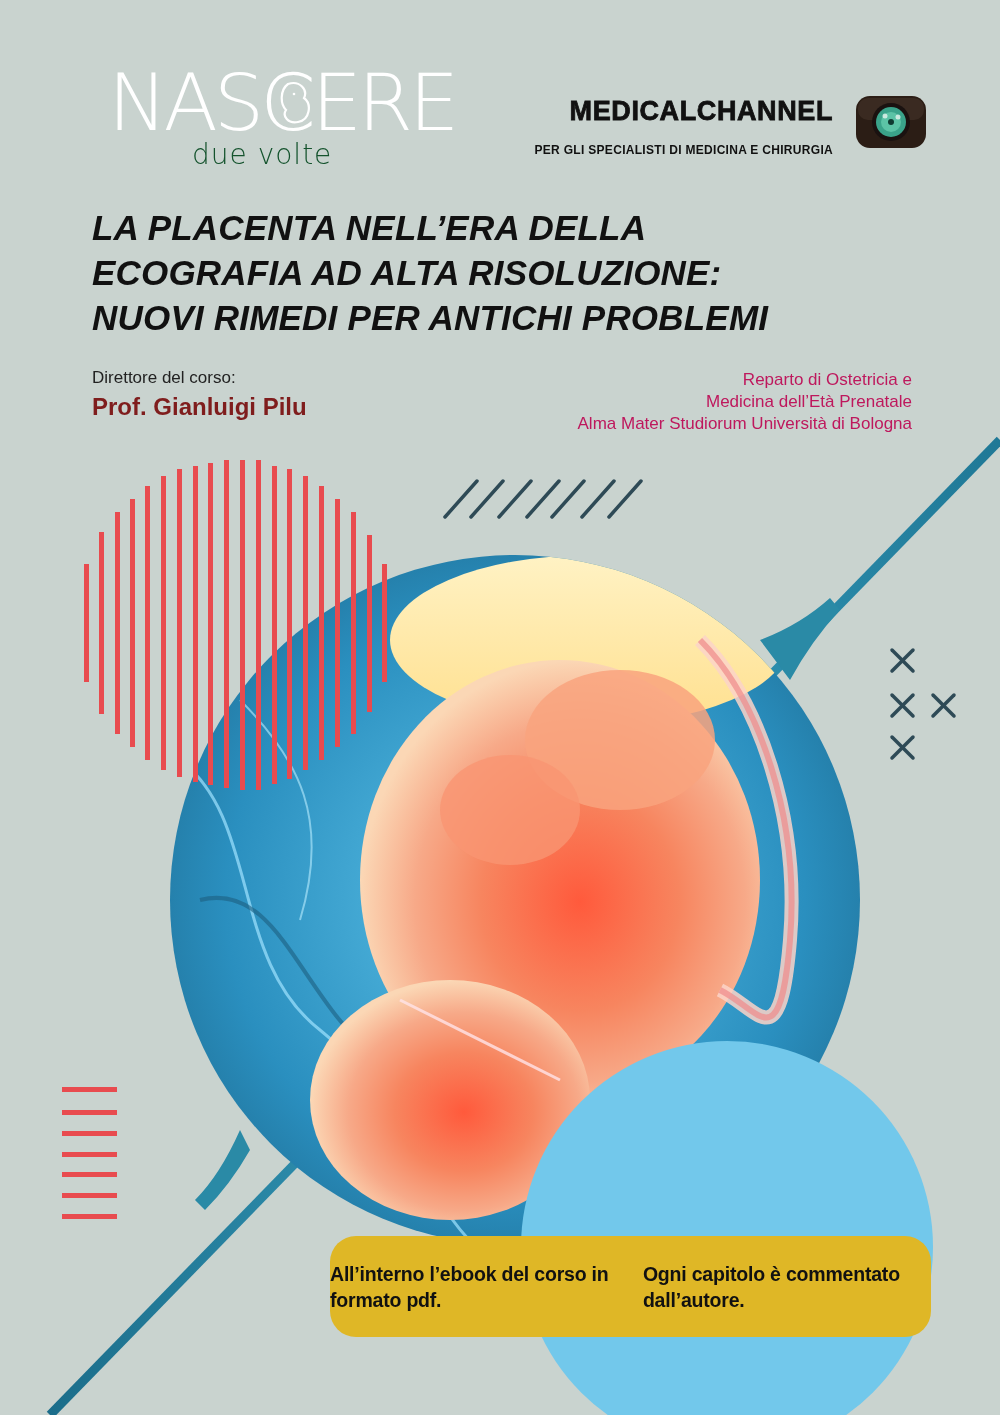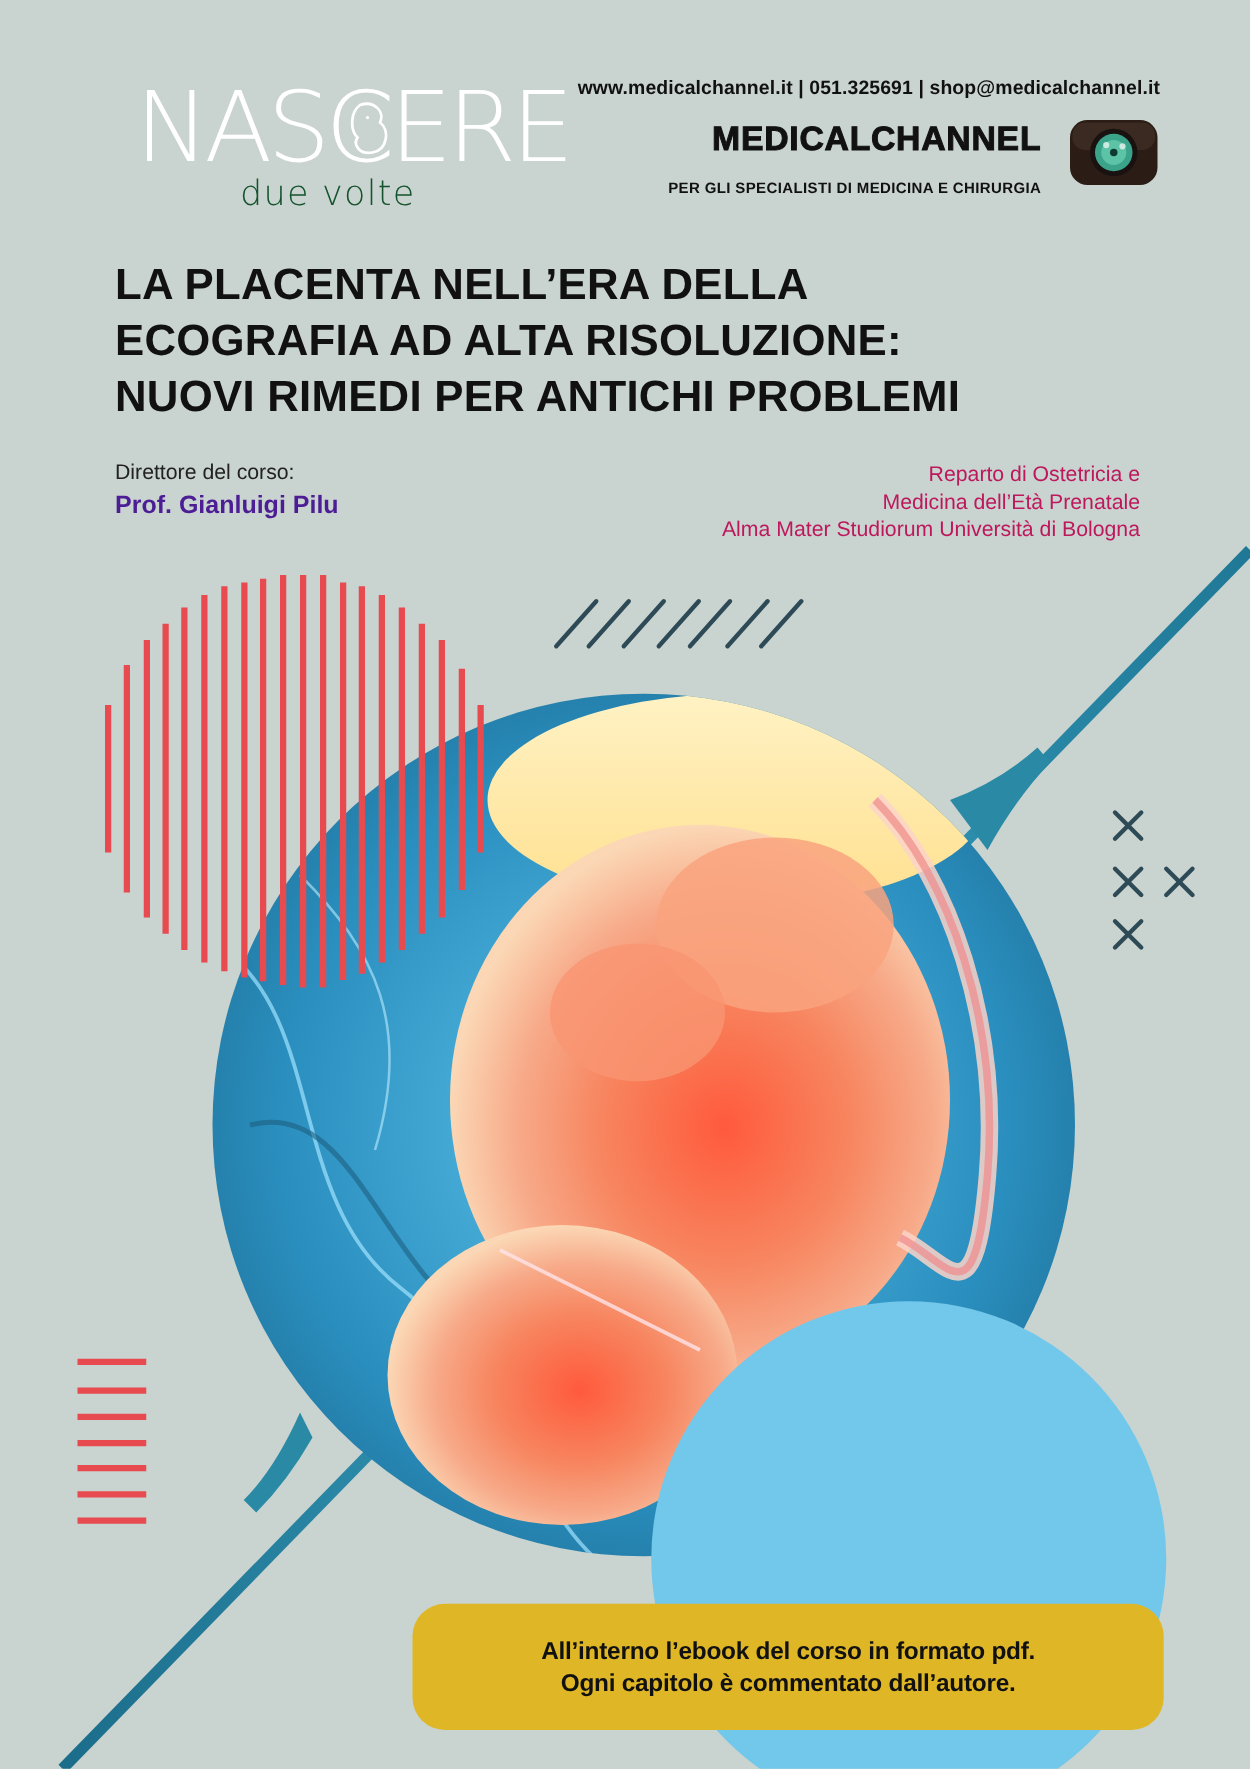--- a/index.html
+++ b/index.html
@@ -59,43 +59,43 @@
       position: absolute; left: 854px; top: 94px; width: 74px; height: 56px;
     }
 
     
     .title {
       position: absolute; left: 92px; top: 205px; width: 860px;
       font-family: "Liberation Sans", sans-serif;
       font-weight: 700; font-size: 35px; line-height: 45px;
       color: #111; letter-spacing: 0.2px;
     }
-    .title div { white-space: nowrap; }
+    .title div { white-space: nowrap; font-style: italic; }
 
     .director-label {
       position: absolute; left: 92px; top: 368px;
       font-size: 17px; color: #222; text-align: center;
     }
     .director-name {
       position: absolute; left: 92px; top: 393px;
-      font-weight: 700; font-size: 20px; color: #4c1d95;
+      font-weight: 700; font-size: 24px; color: #7f1d1d;
     }
     .affiliation {
       position: absolute; right: 88px; top: 369px; text-align: right;
       font-size: 17px; line-height: 22px; color: #be185d;
     }
 
     
     .deco-svg { position: absolute; left: 0; top: 0; width: 1000px; height: 1415px; }
 
     
     .banner {
-      position: absolute; left: 330px; top: 1283px; width: 601px; height: 101px;
+      position: absolute; left: 330px; top: 1236px; width: 601px; height: 101px;
       background: #dfb726; border-radius: 26px;
-      display: flex; flex-direction: column; align-items: center; justify-content: center;
+      display: flex; align-items: center; justify-content: center;
       font-weight: 700; font-size: 19.5px; line-height: 26px; color: #111;
       letter-spacing: -0.2px;
     }
   </style>
 </head>
 <body>
 
 <div class="page">
 
   <svg class="deco-svg" viewBox="0 0 1000 1415">
@@ -212,21 +212,20 @@
 
   <div class="logo-nascere">
     <div class="logo-word">NASCERE</div>
     <svg class="logo-baby" viewBox="0 0 36 46">
       <path d="M10 4 C 22 0, 30 10, 26 18 C 34 24, 32 40, 20 42 C 10 44, 4 36, 8 30 C 2 24, 2 10, 10 4 Z" fill="none" stroke="#ffffff" stroke-width="2.2"></path>
       <circle cx="16" cy="14" r="1.3" fill="#ffffff"></circle>
     </svg>
     <div class="logo-sub">due volte</div>
   </div>
 
-  <div class="contact-line">www.medicalchannel.it | 051.325691 | shop@medicalchannel.it</div>
 
   <div class="brand-name">MEDICALCHANNEL</div>
   <div class="brand-tag">PER GLI SPECIALISTI DI MEDICINA E CHIRURGIA</div>
   <svg class="brand-icon" viewBox="0 0 74 56">
     <rect x="2" y="2" width="70" height="52" rx="14" fill="#2b1d15"></rect>
     <rect x="4" y="4" width="66" height="22" rx="10" fill="#4a382d" opacity="0.5"></rect>
     <circle cx="37" cy="28" r="19" fill="#1a1210"></circle>
     <circle cx="37" cy="28" r="15" fill="#3aa38a"></circle>
     <circle cx="37" cy="28" r="10" fill="#5cc3a6"></circle>
     <circle cx="37" cy="28" r="3" fill="#0f3a31"></circle>

